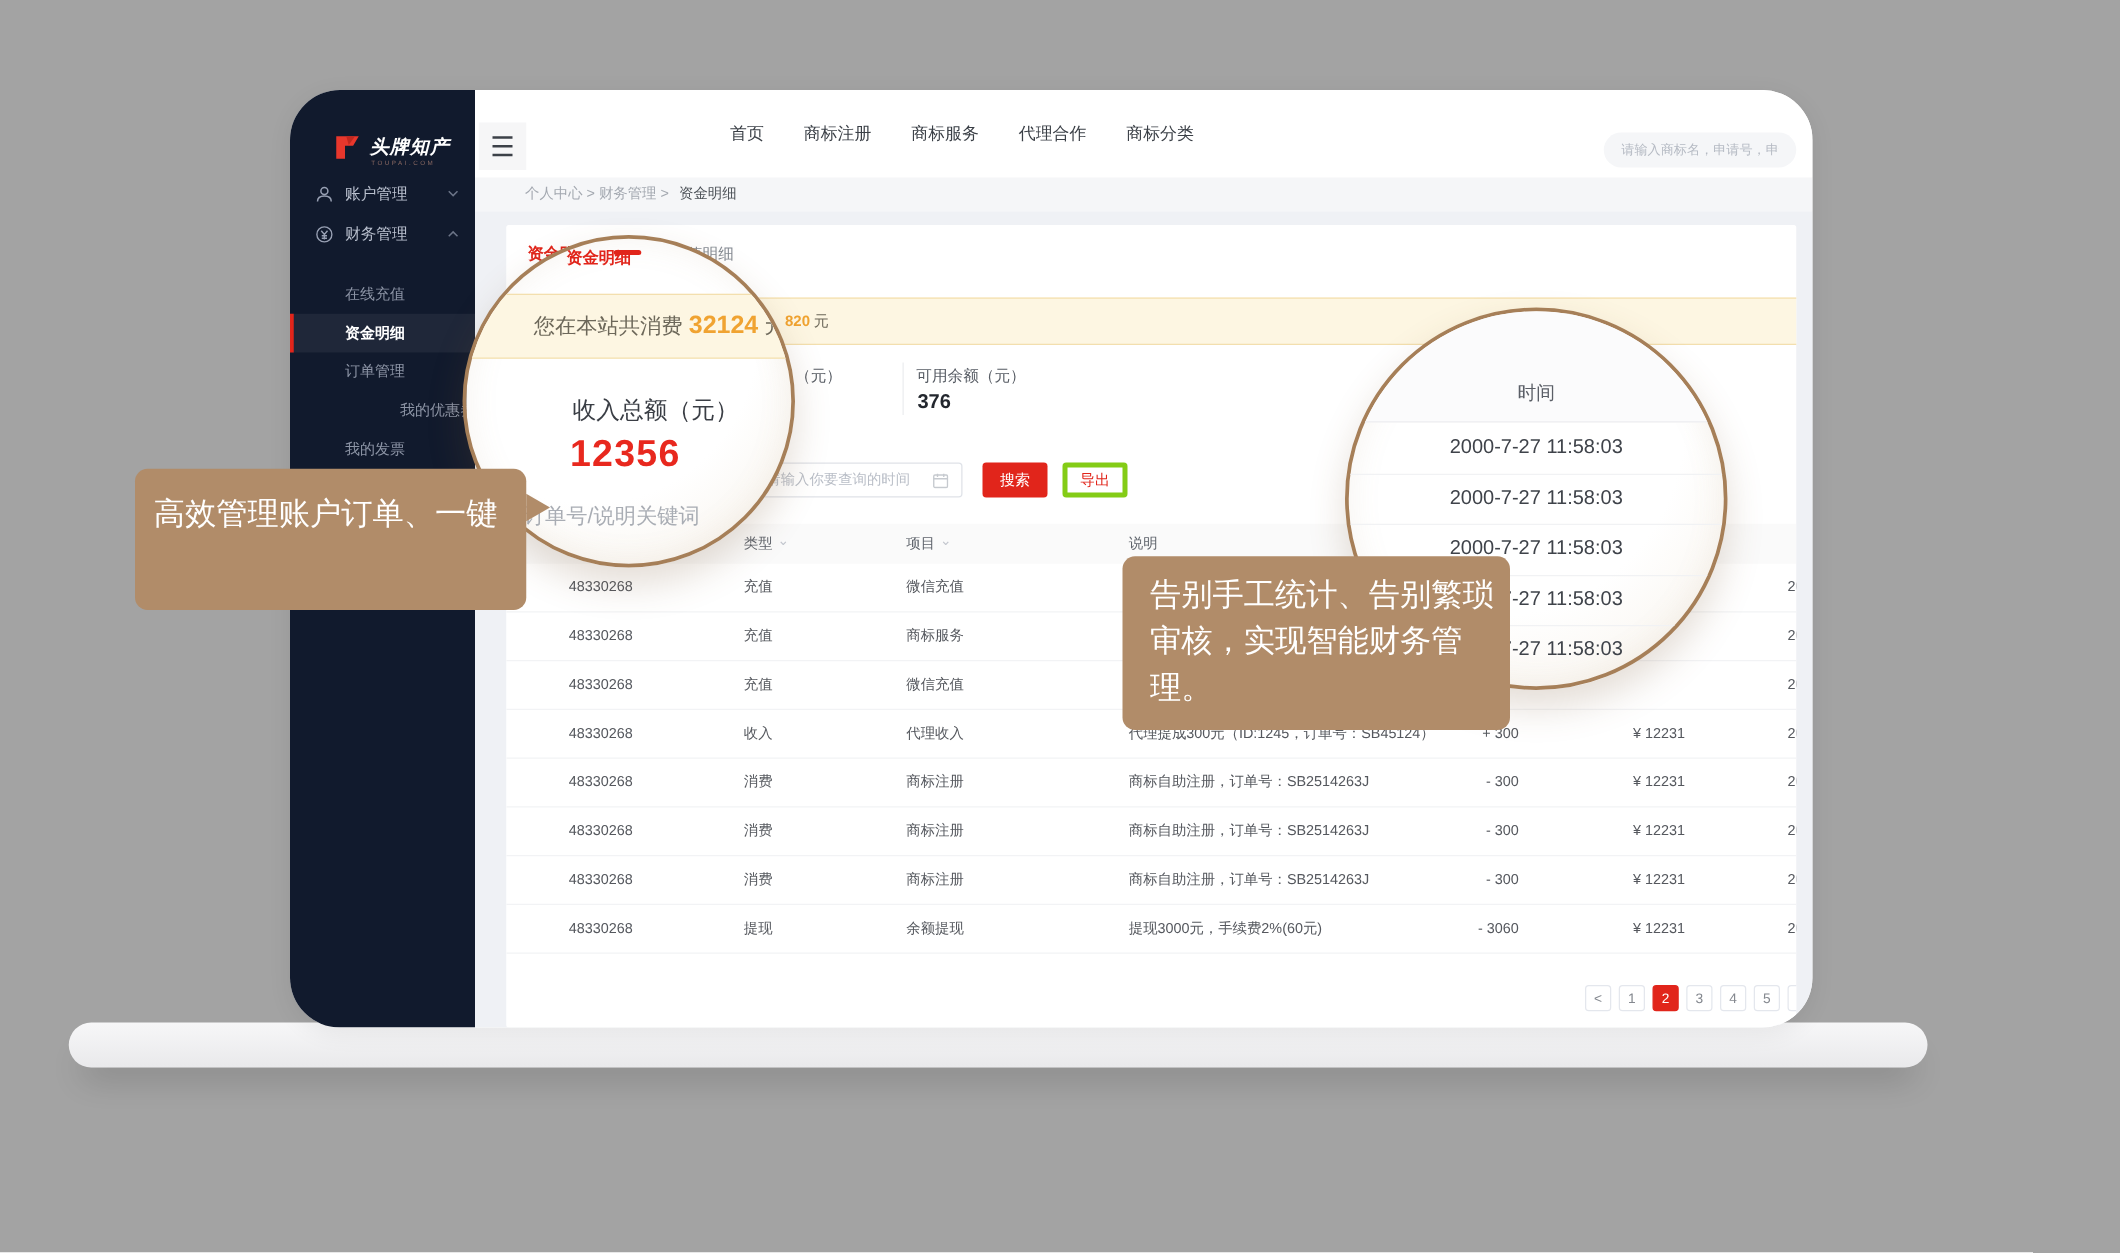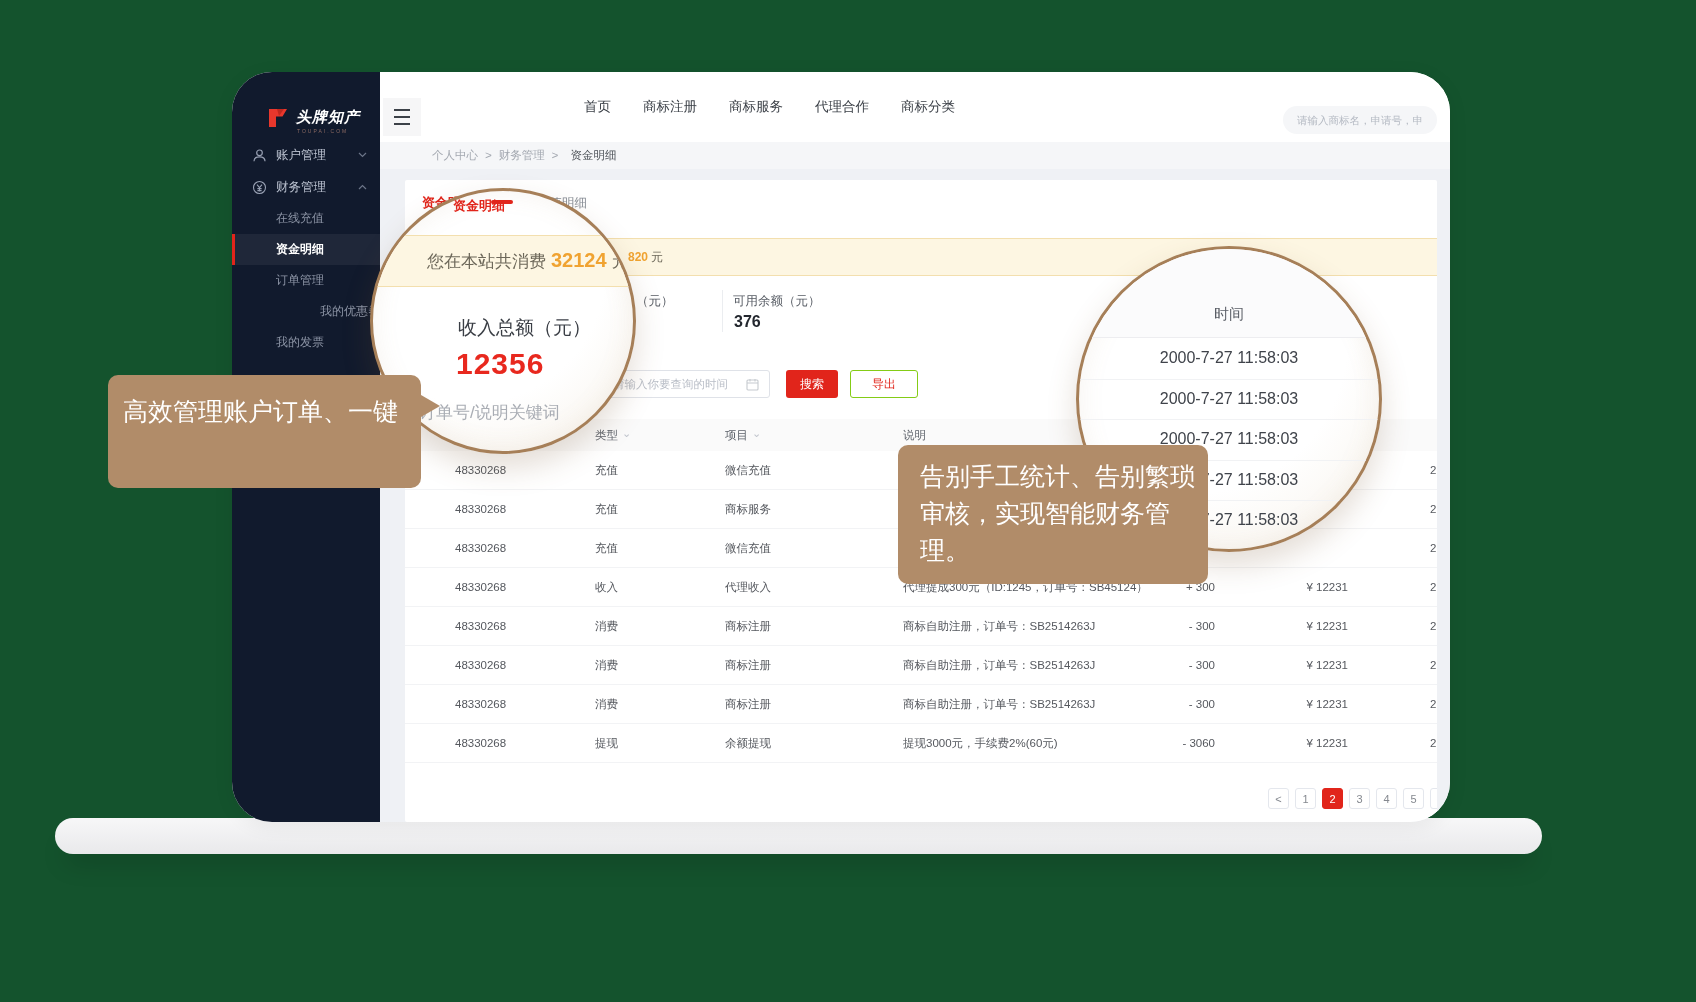--- a/index.html
+++ b/index.html
@@ -1,54 +1,54 @@
 <!DOCTYPE html>
 <html><head>
 <meta charset="utf-8">
 <style>
   html,body{margin:0;padding:0;background:#fff;}
-  .stage{position:relative;width:1696px;height:1002px;background:#14532d;overflow:hidden;
+  .stage{position:relative;width:1696px;height:1002px;background:#a3a3a3;overflow:hidden;
          font-family:"Liberation Sans","DejaVu Sans",sans-serif;}
   .abs{position:absolute;}
 
   
   .base{position:absolute;left:55px;top:818px;width:1487px;height:36px;border-radius:18px;
         background:linear-gradient(#f7f7f8,#e9e9eb);box-shadow:0 18px 26px -10px rgba(0,0,0,.20);z-index:1;}
   .laptop{position:absolute;left:232px;top:72px;width:1218px;height:750px;border-radius:40px;
           background:#fff;overflow:hidden;z-index:2;box-shadow:0 4px 20px rgba(0,0,0,.07);}
 
   
   .sidebar{position:absolute;left:0;top:0;width:148px;height:100%;background:#111a2d;}
   .logo{position:absolute;left:34px;top:34px;width:110px;height:34px;cursor:pointer;}
   .logo-title{position:absolute;left:30px;top:2px;color:#fff;font-size:15px;font-weight:bold;font-style:italic;letter-spacing:1px;white-space:nowrap;}
   .logo-sub{position:absolute;left:31px;top:22px;color:#8c6a63;font-size:5px;letter-spacing:2px;white-space:nowrap;}
   .side-group{position:absolute;left:0;width:148px;height:30px;display:flex;align-items:center;gap:9px;
               padding-left:20px;box-sizing:border-box;color:#bac1cf;font-size:12.5px;}
   .g1{top:68px;} .g2{top:100px;} .g3{top:383px;}
   .side-chevron{position:absolute;right:13px;}
   .side-sub{position:absolute;left:0;width:148px;height:31px;line-height:31px;padding-left:44px;
-            box-sizing:border-box;color:#8d95a6;font-size:12px;}
+            box-sizing:border-box;color:#8d95a6;font-size:12px;margin-top:17px;}
   .s1{top:131px;} .s2{top:162px;} .s3{top:193px;} .s4{top:224px;text-align:right;} .s5{top:255px;}
   .side-sub.active{color:#fff;background:rgba(255,255,255,.06);font-weight:bold;}
   .active-bar{position:absolute;left:0;top:0;width:3px;height:31px;background:#e1251b;}
 
   
   .topbar{position:absolute;left:148px;top:0;width:1070px;height:70px;background:#fff;}
   .burger{position:absolute;left:3px;top:26px;width:38px;height:38px;background:#f6f6f7;
           display:flex;flex-direction:column;justify-content:center;align-items:center;cursor:pointer;}
   .burger i{display:block;width:16px;height:2px;background:#3c4148;margin:2.5px 0;}
   .nav{position:absolute;left:188px;top:0;height:70px;display:flex;align-items:center;}
   .nav-item{padding:0 16px;font-size:13.5px;color:#3a3f46;cursor:pointer;white-space:nowrap;}
   .topsearch{position:absolute;right:13px;top:34px;width:154px;height:28px;background:#f5f6f8;border:none;
              border-radius:14px;font-size:10.5px;color:#b5bac3;padding:0 14px;box-sizing:border-box;outline:none;
              font-family:"Liberation Sans","DejaVu Sans",sans-serif;}
   .topsearch::placeholder{color:#b5bac3;}
 
   .crumbbar{position:absolute;left:148px;top:70px;width:1070px;height:27px;background:#f5f6f8;
-            line-height:27px;font-size:11.5px;color:#a3a8b0;padding-left:52px;box-sizing:border-box;font-family:Liberation Mono, monospace;}
+            line-height:27px;font-size:11.5px;color:#a3a8b0;padding-left:40px;box-sizing:border-box;}
   .crumb-current{color:#4d5258;margin-left:5px;}
 
   .content{position:absolute;left:148px;top:97px;width:1070px;height:653px;background:#eff1f5;}
   .card{position:absolute;left:25px;top:11px;width:1032px;height:642px;background:#fff;overflow:hidden;border-radius:2px;}
   .card *{box-sizing:border-box;}
 
   .tab-active{position:absolute;left:17px;top:14px;font-size:13px;color:#e1251b;font-weight:bold;cursor:pointer;}
   .tab-2{position:absolute;left:132px;top:15px;font-size:12.5px;color:#868c94;cursor:pointer;}
 
   .notice{position:absolute;left:17px;top:58px;right:-6px;height:38px;background:#fdf6e2;border:1px solid #f3dfae;}
@@ -62,22 +62,22 @@
   .divider{position:absolute;left:317px;top:110px;width:1px;height:42px;background:#ebedf0;}
   .st3l{left:328px;top:113px;} .st3v{left:329px;top:133px;}
 
   .time-input{position:absolute;left:195px;top:190px;width:170px;height:28px;border:1px solid #dfe2e8;border-radius:3px;
               font-size:11.5px;color:#9aa0a8;padding:0 26px 0 12px;outline:none;background:#fff;
               font-family:"Liberation Sans","DejaVu Sans",sans-serif;}
   .time-input::placeholder{color:#b9bec7;}
   .cal-icon{position:absolute;left:341px;top:198px;width:13px;height:13px;}
   .btn-search{position:absolute;left:381px;top:190px;width:52px;height:28px;background:#e1251b;color:#fff;
               font-size:12px;border:none;border-radius:3px;cursor:pointer;}
-  .btn-export{position:absolute;left:445px;top:190px;width:68px;height:28px;background:#fff;color:#e1251b;
-              font-size:12px;border:1px solid #84cc16;border-radius:3px;cursor:pointer;}
+  .btn-export{position:absolute;left:445px;top:190px;width:52px;height:28px;background:#fff;color:#e1251b;
+              font-size:12px;border:4px solid #84cc16;border-radius:3px;cursor:pointer;}
 
   .thead{position:absolute;left:0;top:239px;width:1032px;height:32px;background:#fafafa;}
   .th{position:absolute;top:0;line-height:32px;font-size:11.5px;color:#5f646c;white-space:nowrap;}
   .th-order{left:43px;} .th-type{left:190px;cursor:pointer;} .th-project{left:320px;cursor:pointer;} .th-desc{left:498px;}
   .th-caret::after{content:"\2304";color:#c0c4cc;font-size:11px;margin-left:4px;position:relative;top:-2px;}
 
   .trow{position:absolute;left:0;width:1032px;height:39px;border-bottom:1px solid #f2f3f5;}
   .r0{top:271px;} .r1{top:310px;} .r2{top:349px;} .r3{top:388px;}
   .r4{top:427px;} .r5{top:466px;} .r6{top:505px;} .r7{top:544px;}
   .td{position:absolute;top:0;line-height:38px;font-size:11.5px;color:#55585e;white-space:nowrap;}

